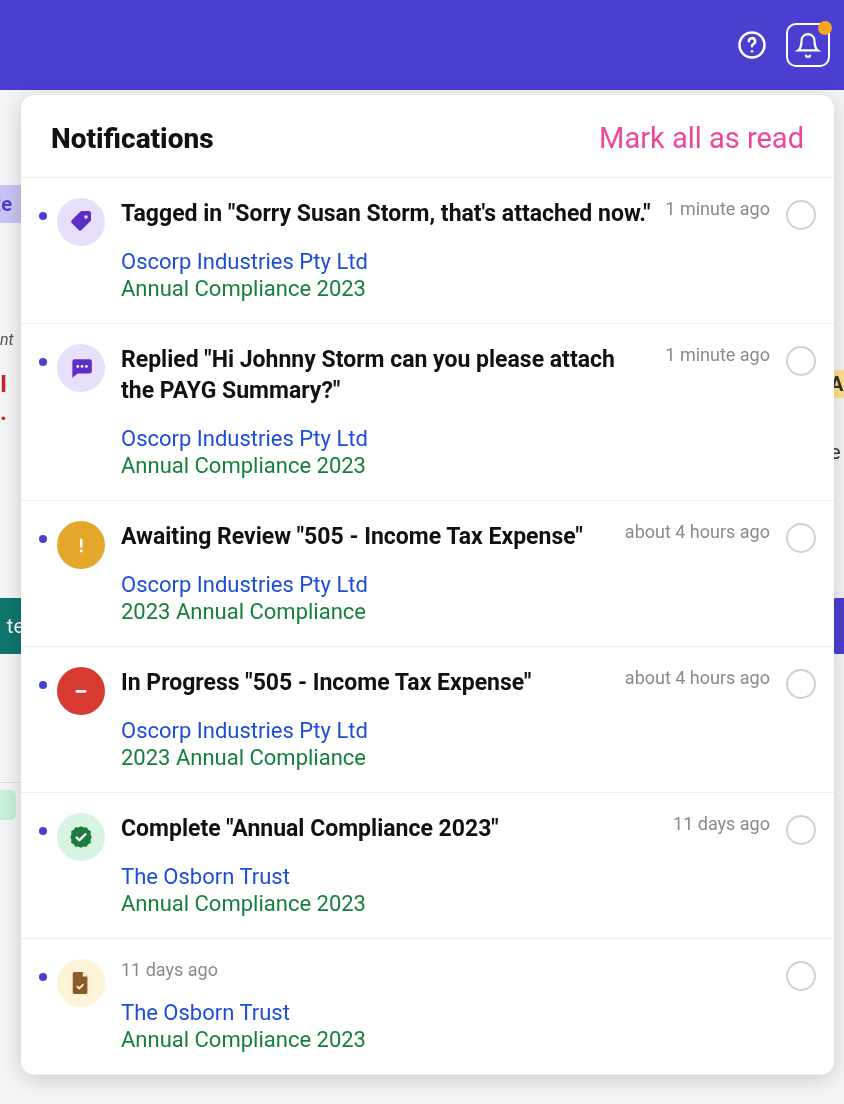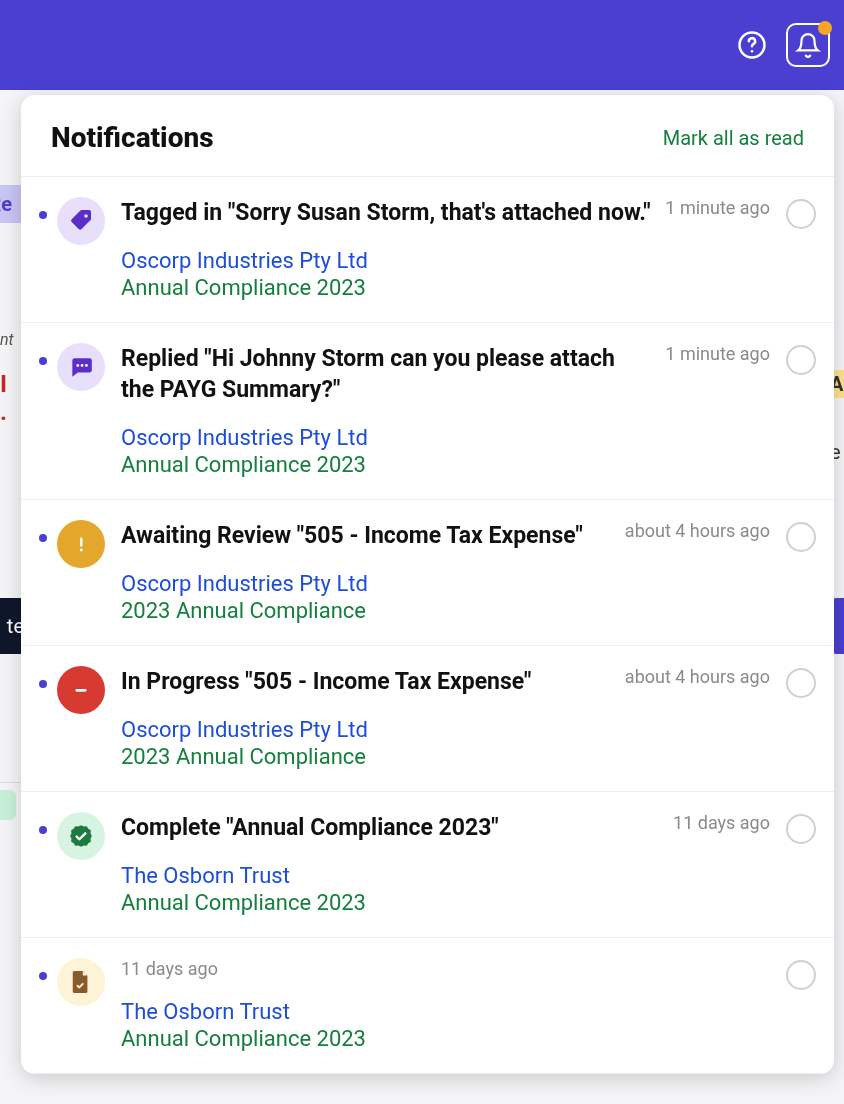--- a/index.html
+++ b/index.html
@@ -40,21 +40,21 @@
       width: 14px;
       height: 14px;
       background: #f5a623;
       border-radius: 50%;
     }
     
     .bg-frag { position: absolute; z-index: 0; }
     .frag-left1 { top: 185px; left: 0; width: 26px; height: 38px; background: #c9c5f5; color: #4a3fd1; font-weight: 700; font-size: 20px; display:flex; align-items:center; justify-content:flex-end; padding-right:14px; border-radius: 0 6px 6px 0;}
     .frag-left2 { top: 330px; left: 0; width: 22px; color: #555; font-size: 16px; font-style: italic; }
     .frag-left3 { top: 370px; left: 0; width: 26px; color: #c62828; font-size: 24px; font-weight: 700; letter-spacing: 3px;}
-    .frag-left4 { top: 598px; left: 0; width: 26px; height: 56px; background: #0f172a; color:#fff; font-size:20px; display:flex; align-items:center; justify-content:flex-end; padding-right:2px; border-radius: 0 6px 6px 0;}
+    .frag-left4 { top: 598px; left: 0; width: 26px; height: 56px; background: #0f766e; color:#fff; font-size:20px; display:flex; align-items:center; justify-content:flex-end; padding-right:2px; border-radius: 0 6px 6px 0;}
     .frag-right1 { top: 370px; right: 0; width: 14px; height: 28px; background: #ffe28a; color:#333; font-weight:700; font-size:20px; display:flex; align-items:center;}
     .frag-right2 { top: 598px; right: 0; width: 14px; height: 56px; background: #4a3fd1; border-radius: 6px 0 0 6px;}
     .frag-green { top: 790px; left: 0; width: 16px; height: 30px; background: #c8f0d9; border-radius: 0 6px 6px 0;}
     .frag-line { top: 782px; left:0; width:30px; height:1px; background:#ddd;}
     .frag-right3 { top: 440px; right:0; width:14px; color:#333; font-size:20px;}
 
     .panel {
       position: absolute;
       top: 95px;
       left: 21px;
@@ -66,21 +66,21 @@
       overflow: hidden;
     }
     .panel-header {
       display: flex;
       justify-content: space-between;
       align-items: center;
       padding: 26px 30px 22px 30px;
       border-bottom: 1px solid #eee;
     }
     .panel-title { font-size: 28px; font-weight: 800; color: #111; }
-    .mark-read { font-size: 20px; color: #15803d; cursor: pointer; }
+    .mark-read { font-size: 29px; color: #ec4899; cursor: pointer; }
 
     .notif-list { }
     .notif-item {
       display: flex;
       align-items: flex-start;
       padding: 20px 18px 22px 12px;
       border-bottom: 1px solid #eee;
       gap: 8px;
     }
     .unread-dot {

